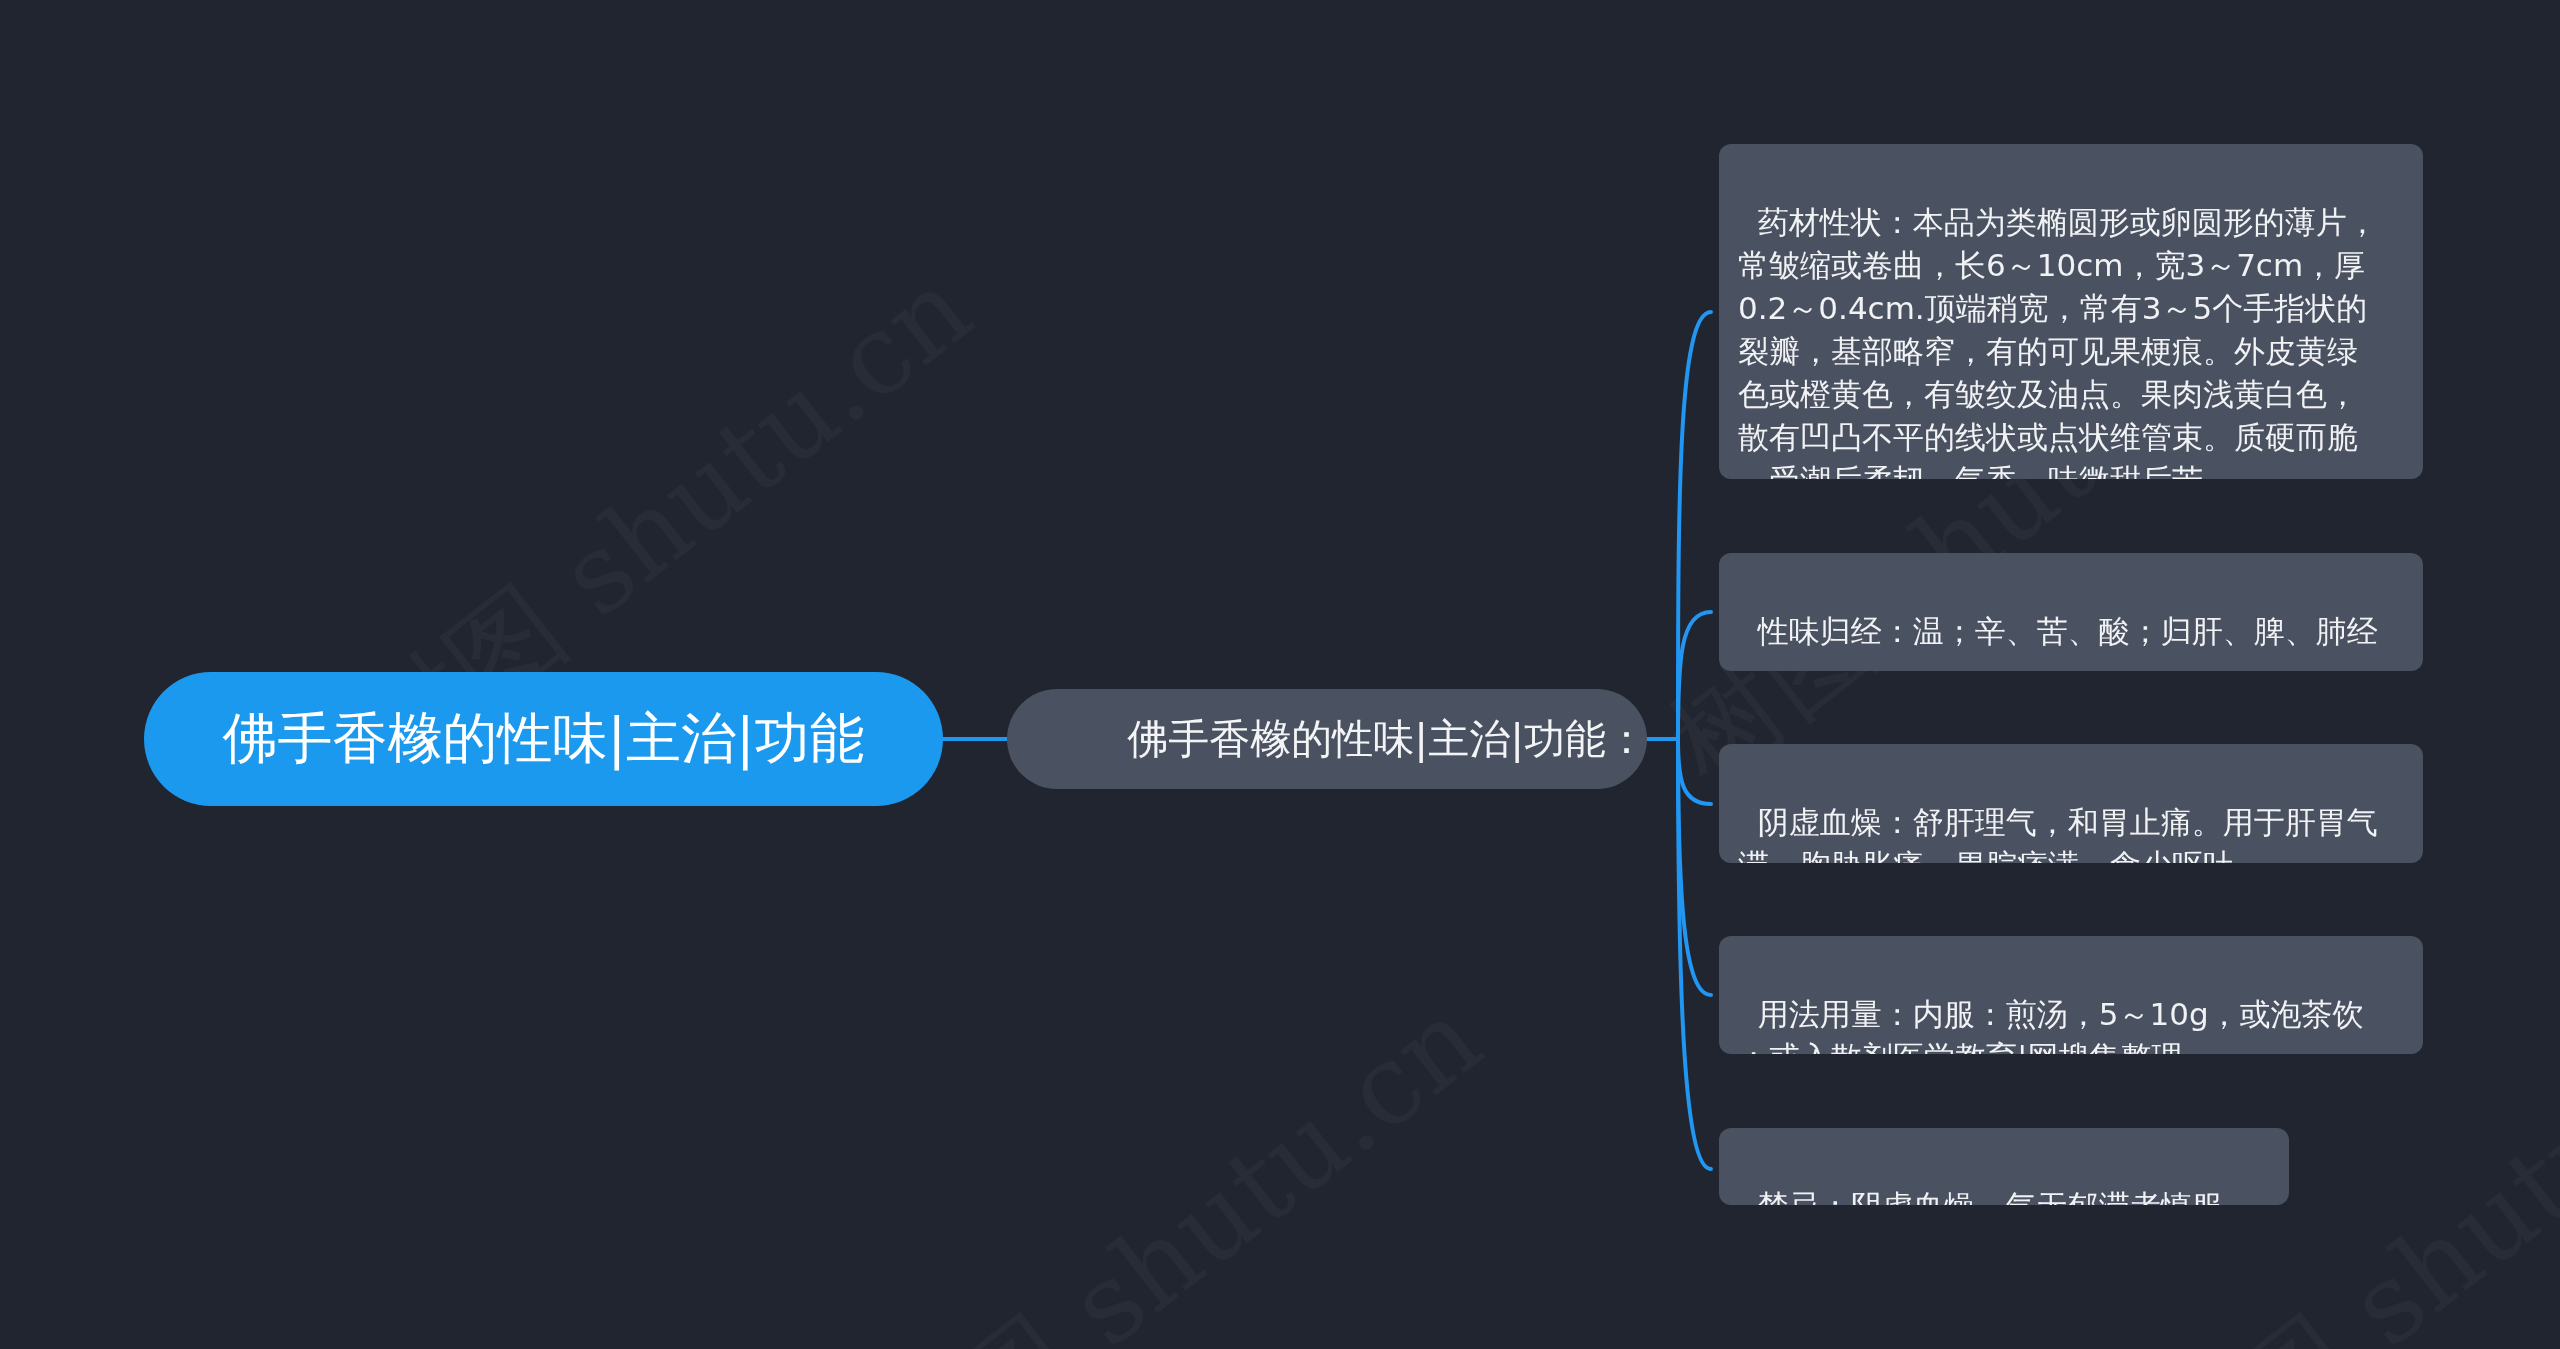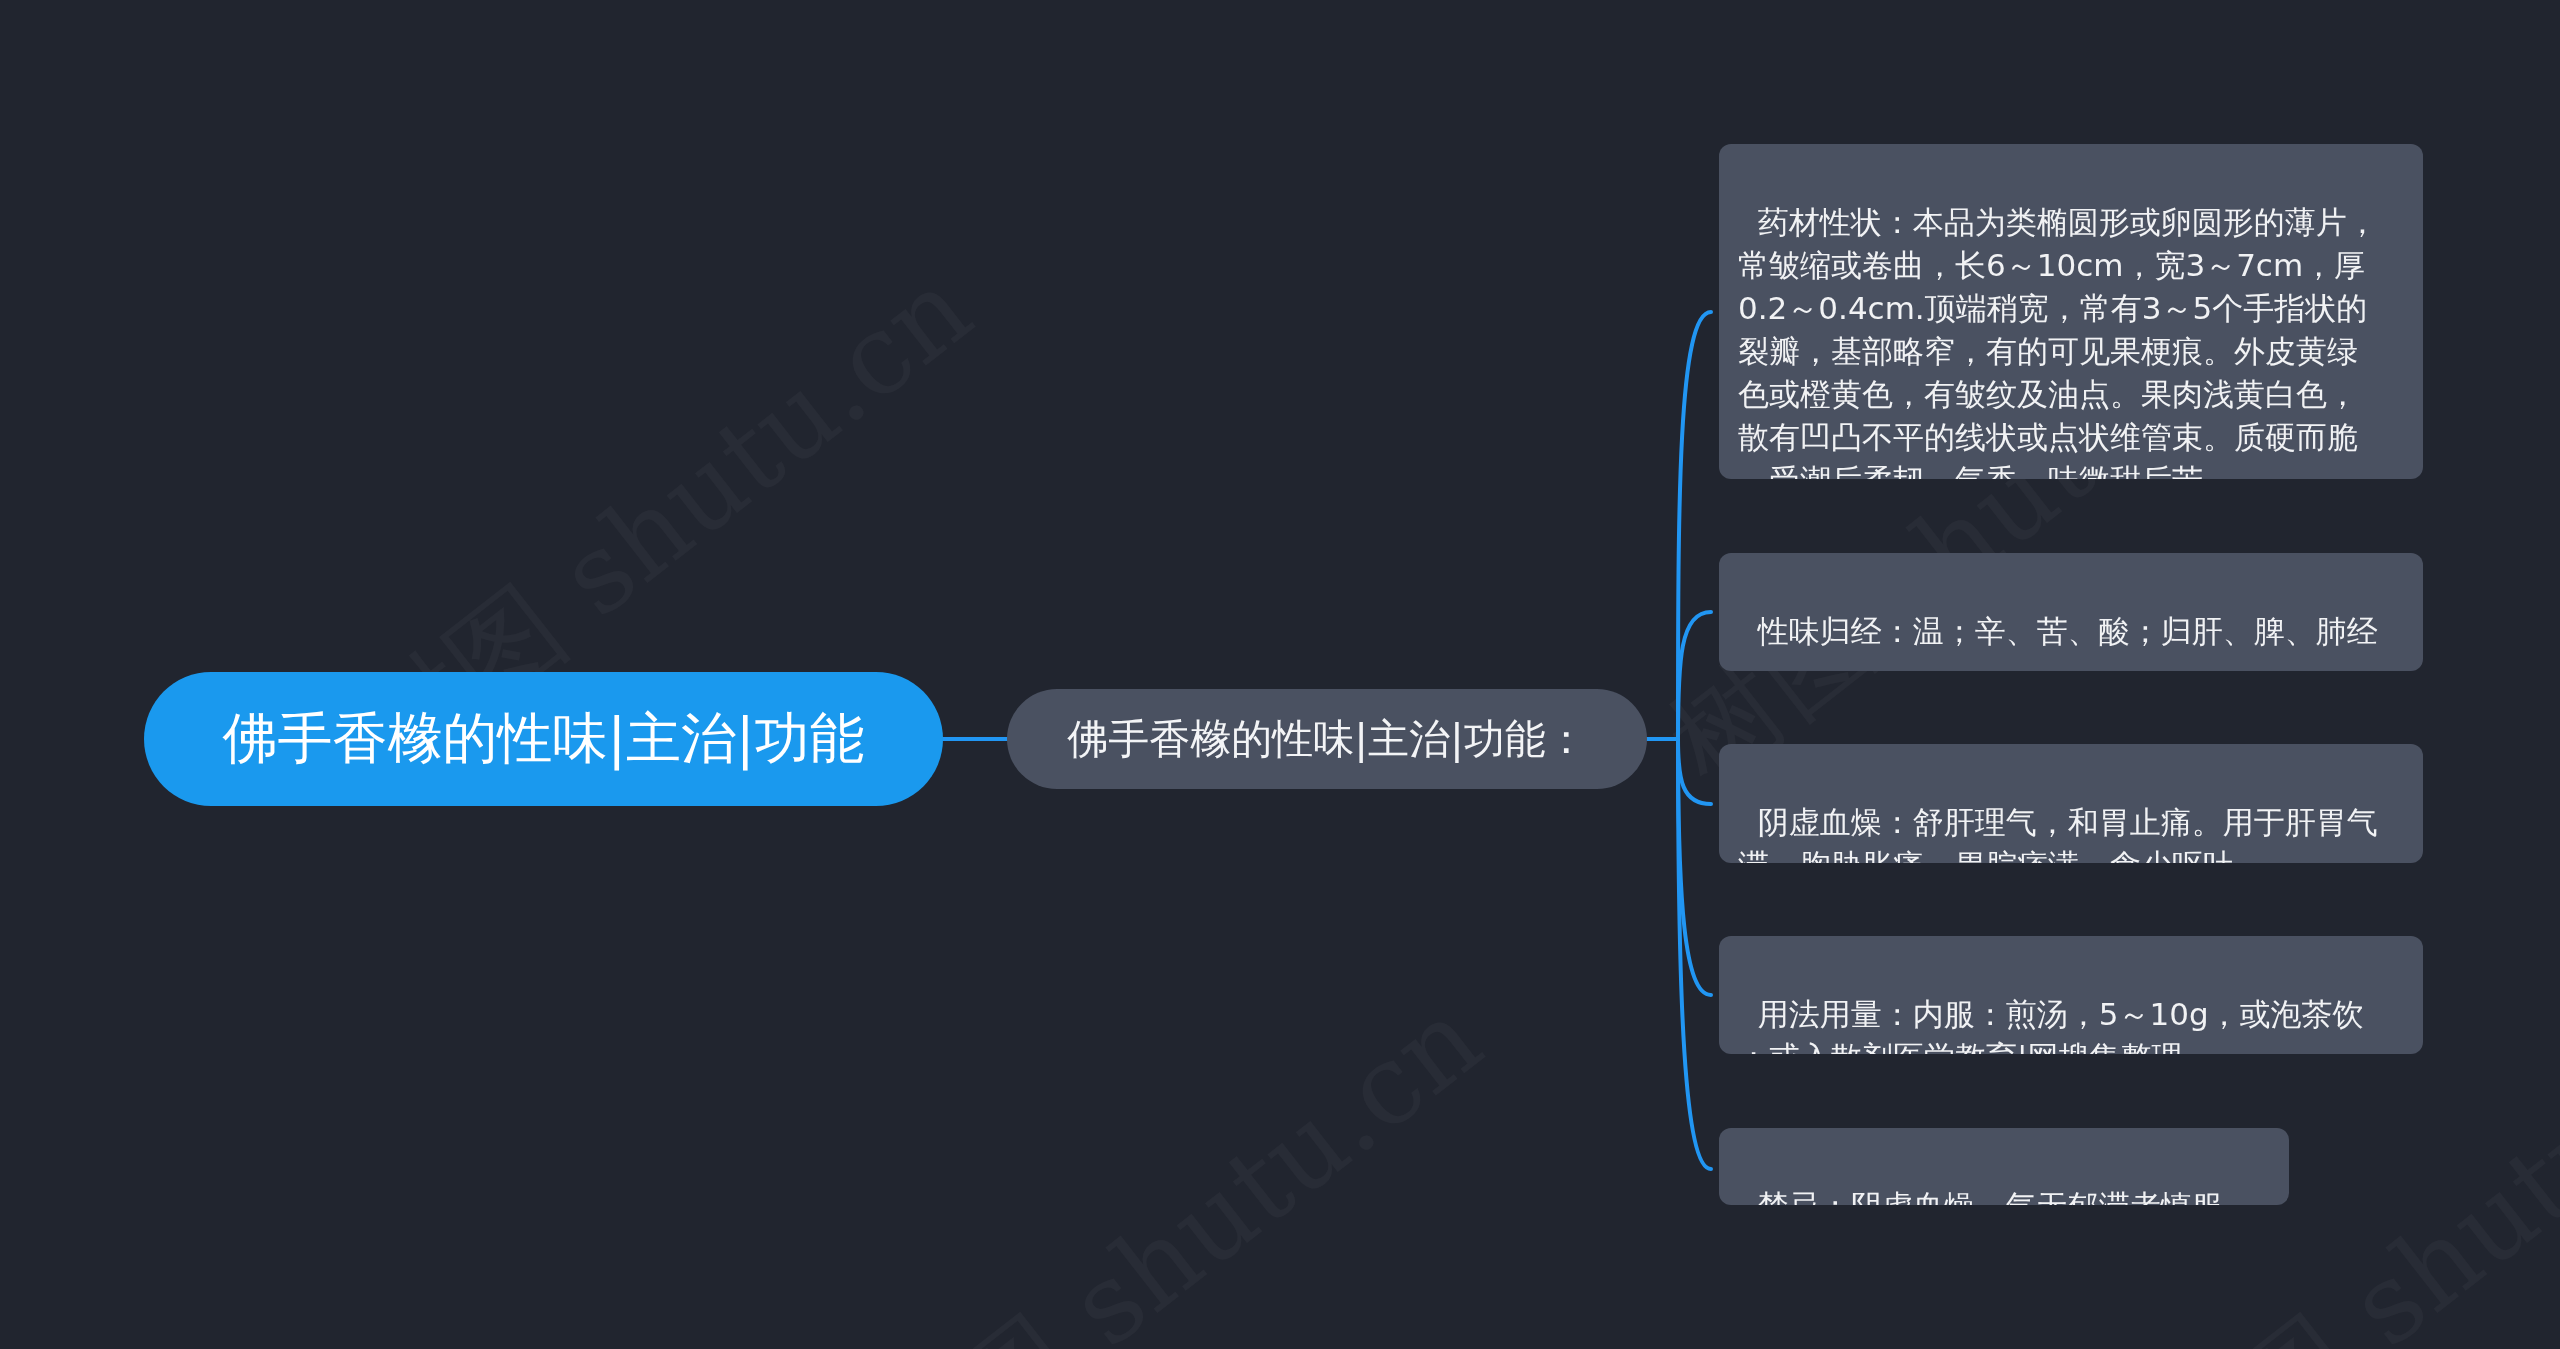--- a/index.html
+++ b/index.html
@@ -23,21 +23,21 @@
   .node { position: absolute; box-sizing: border-box; color: #ffffff; }
   .root {
     left: 144px; top: 672px; width: 799px; height: 134px;
     background: #1a99ee; border-radius: 67px;
     display: flex; align-items: center; justify-content: center;
     font-size: 55px; white-space: nowrap;
   }
   .mid {
     left: 1007px; top: 689px; width: 640px; height: 100px;
     background: #4a5161; border-radius: 50px;
-    display: flex; align-items: center; justify-content: center;
+    display: flex; align-items: center; justify-content: flex-end;
     font-size: 41px; white-space: nowrap; color: #f3f4f6;
   }
   .leaf {
     left: 1711px; width: 704px;
     background: #4a5161; border-radius: 12px;
     padding: 14px 18px 0 19px;
     font-size: 31px; line-height: 43px; color: #f1f2f4;
     white-space: pre; overflow: hidden; margin-left: 8px;
   }
 </style>

